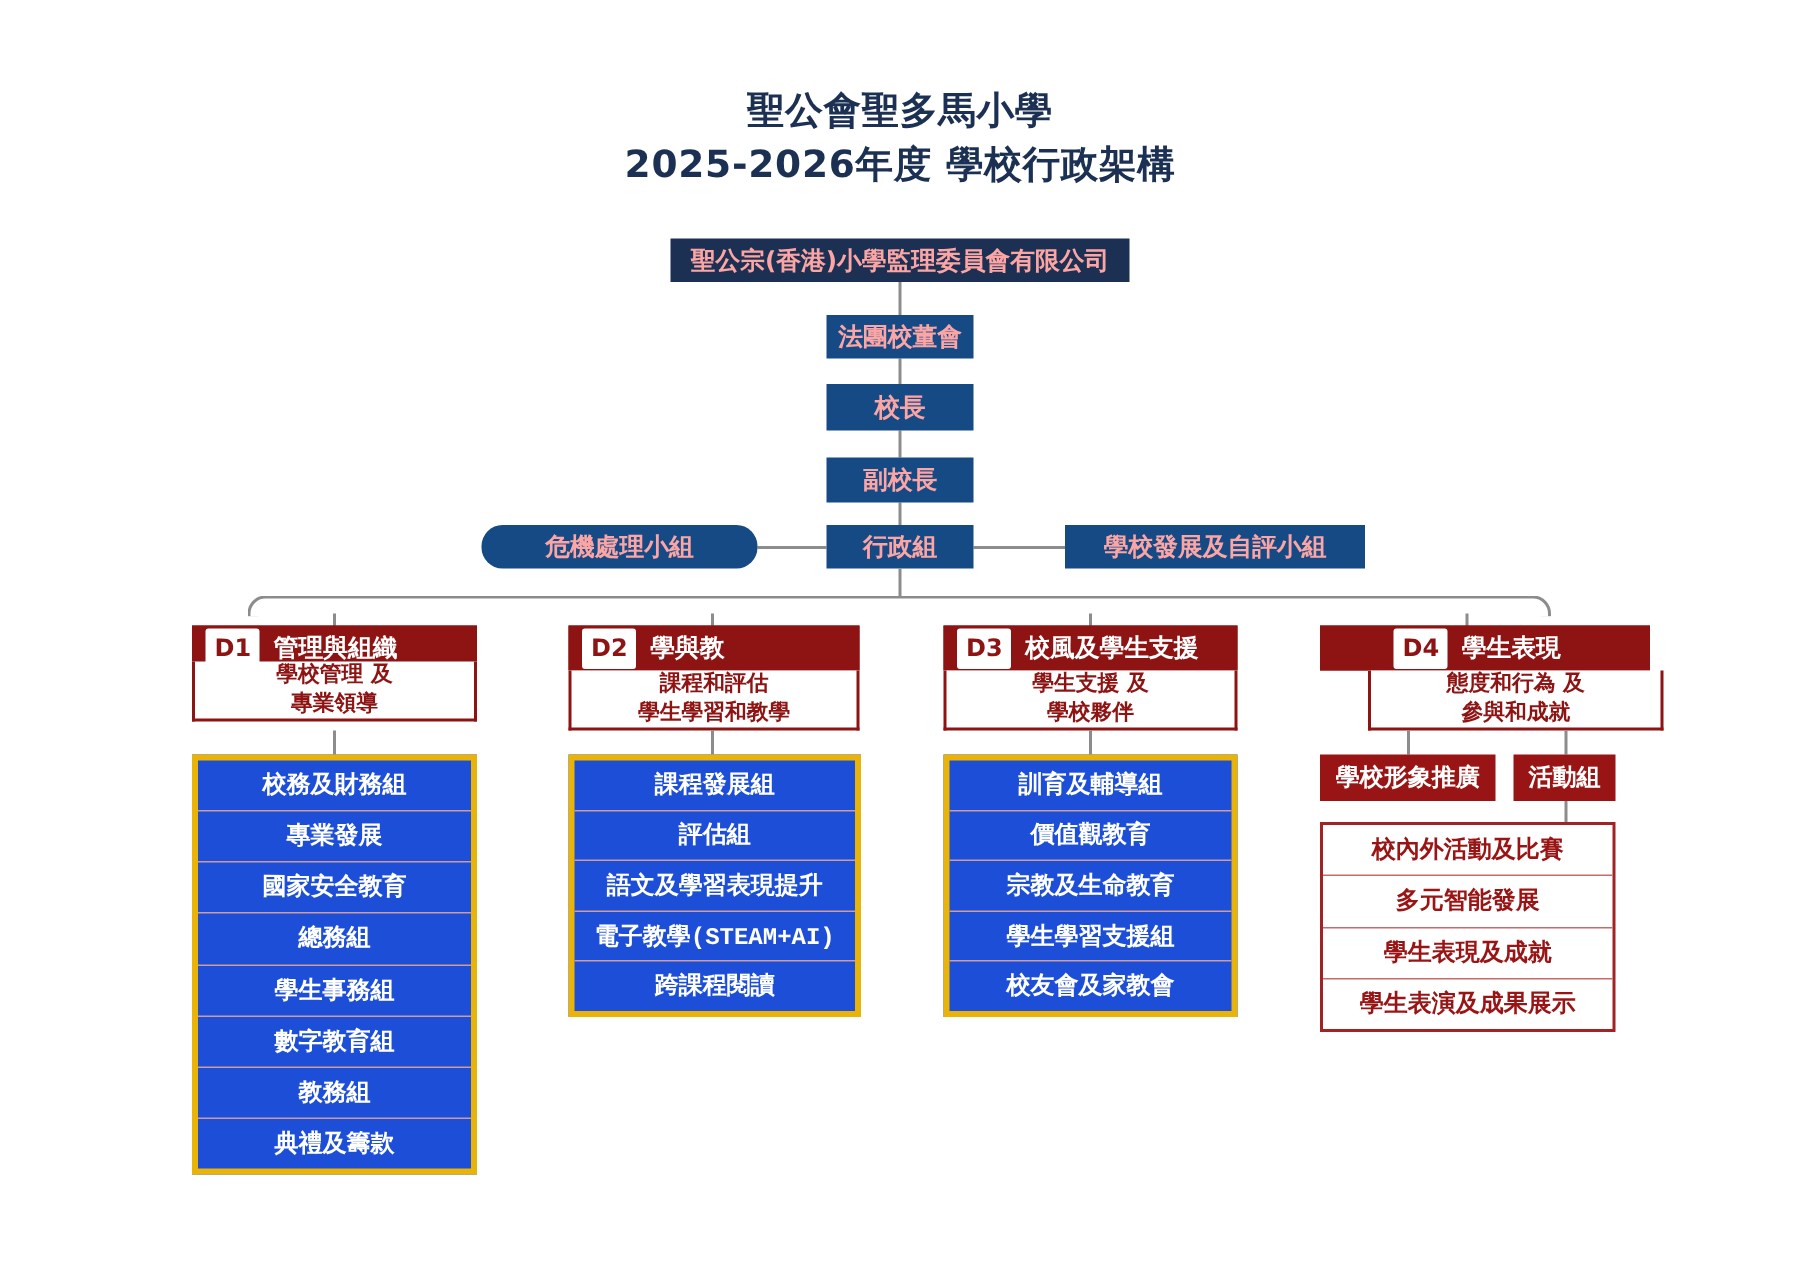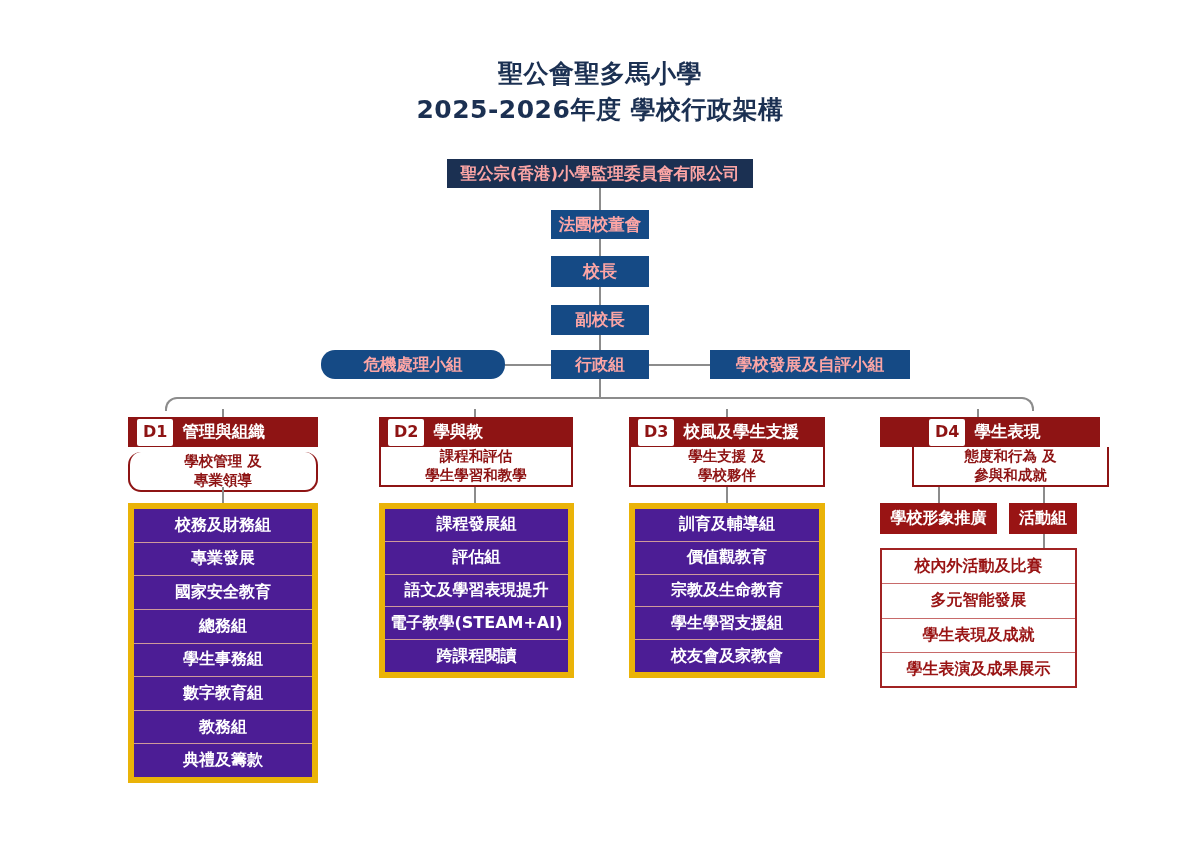--- a/index.html
+++ b/index.html
@@ -104,24 +104,25 @@
     flex-direction: column;
     align-items: center;
     justify-content: center;
     text-align: center;
   }
 
   
   .list-filled {
     position: absolute;
     box-sizing: border-box;
-    background: #4c1d95;
-    border: 6px solid #eab308;
+    background: #1d4ed8;
+    border: 4px solid #eab308;
     display: flex;
     flex-direction: column;
+    font-family: Liberation Mono, monospace;
   }
   .list-filled .row {
     flex: 1 1 0;
     display: flex;
     align-items: center;
     justify-content: center;
     color: #ffffff;
     font-weight: bold;
     font-size: 16px;
     white-space: nowrap;
@@ -199,21 +200,21 @@
   <div class="bus" style="left:165px; top:397px; width:869px; height:14px;"></div>
   <div class="conn conn-v" style="left:222px; top:409px; height:9px;"></div>
   <div class="conn conn-v" style="left:474px; top:409px; height:9px;"></div>
   <div class="conn conn-v" style="left:726px; top:409px; height:9px;"></div>
   <div class="conn conn-v" style="left:977px; top:409px; height:9px;"></div>
 
   <div class="dept-head" style="left:128px; top:417px; width:190px; height:30px;">
     <span class="badge">D1</span>
     <span class="dept-title">管理與組織</span>
   </div>
-  <div class="dept-sub" style="left:128px; top:452px; width:190px; height:40px;border-radius:13px;">
+  <div class="dept-sub" style="left:128px; top:441px; width:190px; height:40px;">
     <span>學校管理 及</span>
     <span>專業領導</span>
   </div>
   <div class="conn conn-v" style="left:222px; top:487px; height:16px;"></div>
   <div class="list-filled" style="left:128px; top:503px; width:190px; height:280px;">
     <div class="row">校務及財務組</div>
     <div class="row">專業發展</div>
     <div class="row">國家安全教育</div>
     <div class="row">總務組</div>
     <div class="row">學生事務組</div>

